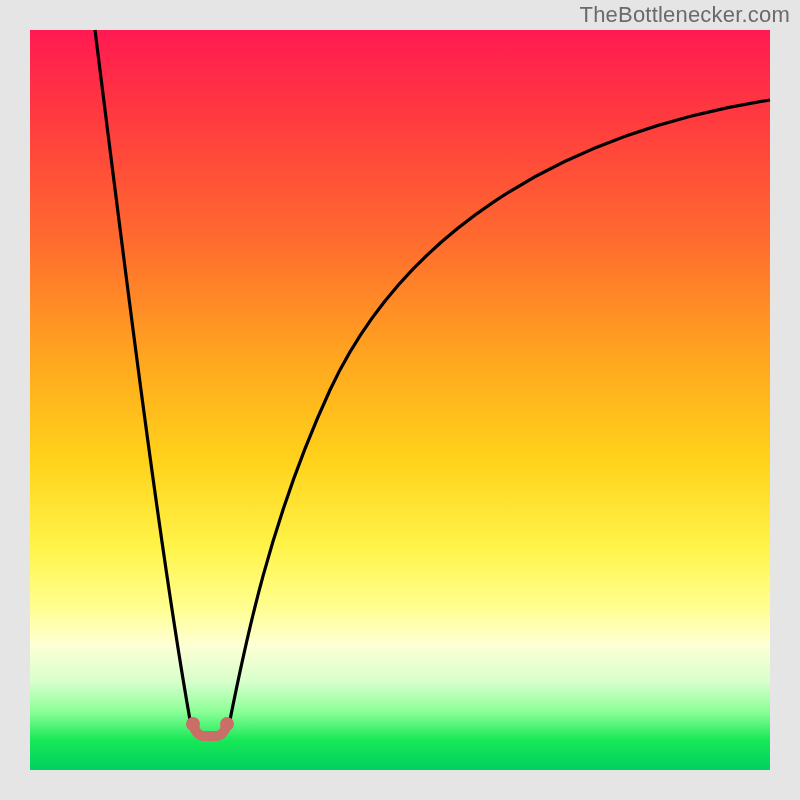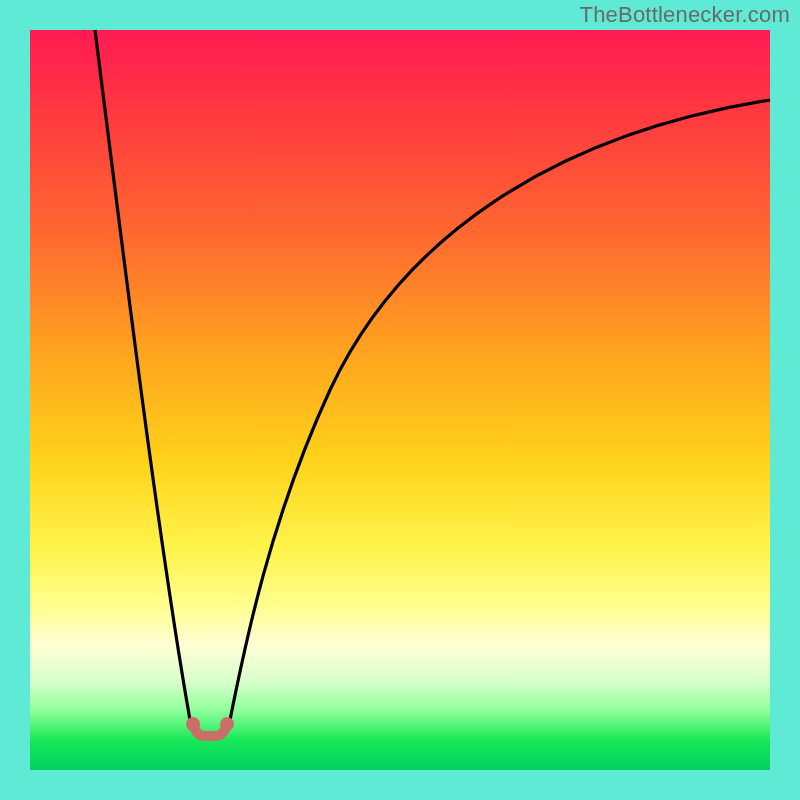--- a/index.html
+++ b/index.html
@@ -8,21 +8,21 @@
     width: 800px;
     height: 800px;
     background: #000;
     overflow: hidden;
     font-family: Arial, Helvetica, sans-serif;
   }
   .outer {
     position: relative;
     width: 800px;
     height: 800px;
-    background: #5eead4;
+    background: #e5e5e5;
   }
   .plot {
     position: absolute;
     left: 30px;
     top: 30px;
     width: 740px;
     height: 740px;
     background: linear-gradient(
       to bottom,
       #ff1a52 0%,

